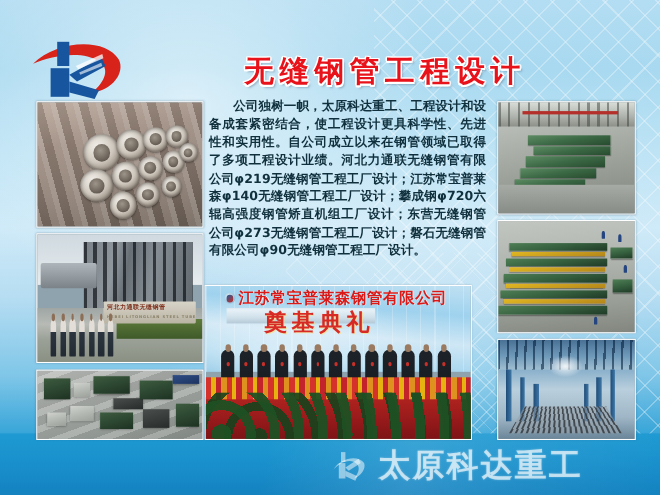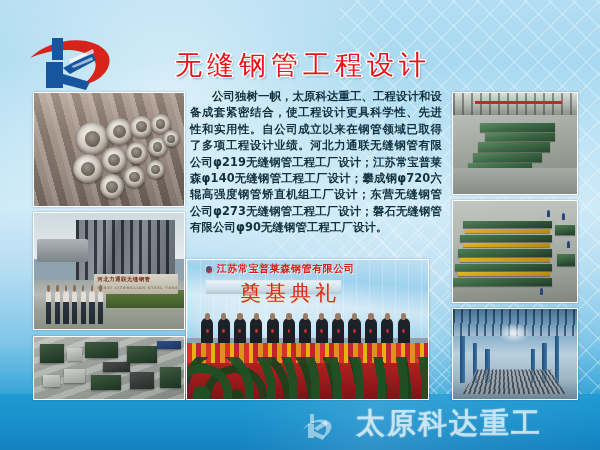--- a/index.html
+++ b/index.html
@@ -101,24 +101,24 @@
     left: 22px; top: 32px;
     width: 96px; height: 62px;
   }
   .brand-logo svg { display:block; width:100%; height:100%; }
 
   
   .title {
     position: absolute;
     left: 128px; top: 47px;
     width: 350px;
-    text-align: center;
+    text-align: right;
     font-family: "DejaVu Sans", sans-serif;
     font-size: 27px;
-    font-weight: normal;
+    font-weight: bold;
     letter-spacing: 5px;
     color: #e8121a;
     -webkit-text-stroke: 0px;
     text-shadow:
       1.4px 0 0 #fff, -1.4px 0 0 #fff, 0 1.4px 0 #fff, 0 -1.4px 0 #fff,
       1px 1px 0 #fff, -1px 1px 0 #fff, 1px -1px 0 #fff, -1px -1px 0 #fff,
       2px 2px 2px rgba(40,70,100,.35);
     white-space: nowrap;
   }
 
@@ -256,28 +256,28 @@
     border-radius:50%;
     background: radial-gradient(circle at 40% 40%, #eaf4fa, #6fa9cb);
     position:relative;
   }
   .cer-headline .mark::after{
     content:""; position:absolute; left:18%; top:18%; width:64%; height:64%;
     border-radius:50%;
     background: linear-gradient(135deg,#1c5f9e,#d02a20);
   }
   .cer-headline .txt {
-    font-size:10px; font-weight:bold; color:#d91a18;
+    font-size:14px; font-weight:bold; color:#d91a18;
     letter-spacing:.6px; white-space:nowrap;
     text-shadow: .7px .7px 0 rgba(255,255,255,.9);
     font-family:"DejaVu Sans", sans-serif;
   }
   .cer-bigtext {
     position:absolute; left:22%; top:24%;
-    font-size:21px; font-weight:normal; letter-spacing:4px;
+    font-size:21px; font-weight:bold; letter-spacing:4px;
     color:#d8211b; white-space:nowrap;
     text-shadow: 1px 1px 0 rgba(255,220,120,.65);
     font-family:"DejaVu Sans", sans-serif;
     opacity:.95;
   }
   .cer-people { position:absolute; left:2%; top:42%; width:97%; height:30%; }
   .cer-people i {
     position:absolute; bottom:0; width:5.2%; height:100%;
     background: linear-gradient(180deg,#1d2329 0%, #161b20 100%);
     border-radius: 44% 44% 6% 6% / 14% 14% 3% 3%;
@@ -388,21 +388,21 @@
   .wh-light {
     position:absolute; left:36%; top:16%; width:26%; height:22%;
     background: radial-gradient(ellipse at 50% 50%,
       rgba(255,255,255,.85) 0%, rgba(255,255,255,0) 70%);
   }
 
   
   .watermark {
     position: absolute;
     left: 300px; bottom: 6px;
-    display: flex; align-items: flex-end; gap: 22px;
+    display: flex; align-items: center; gap: 10px;
     pointer-events: none;
   }
   .watermark .wm-mark {
     width: 34px; height: 34px; flex: 0 0 34px;
     position: relative;
   }
   .watermark .wm-mark svg { display:block; width:100%; height:100%; }
   .watermark .wm-text {
     font-family: "DejaVu Sans", sans-serif;
     font-size: 29px; font-weight: bold;

